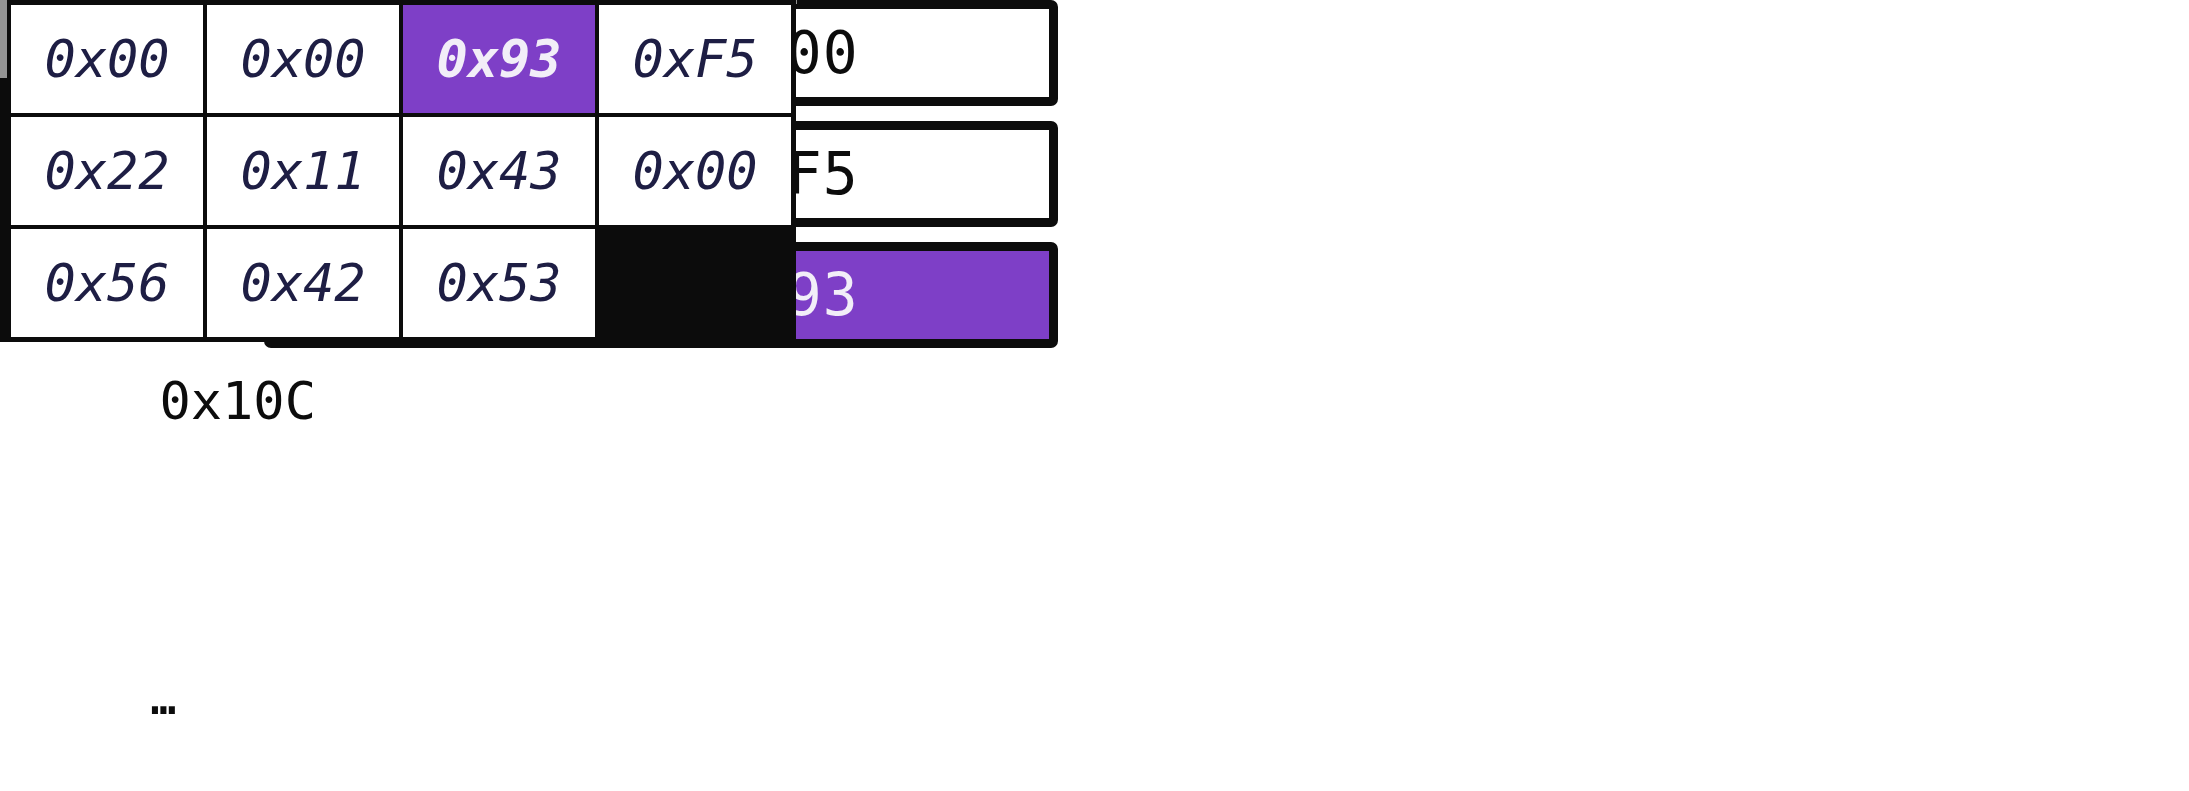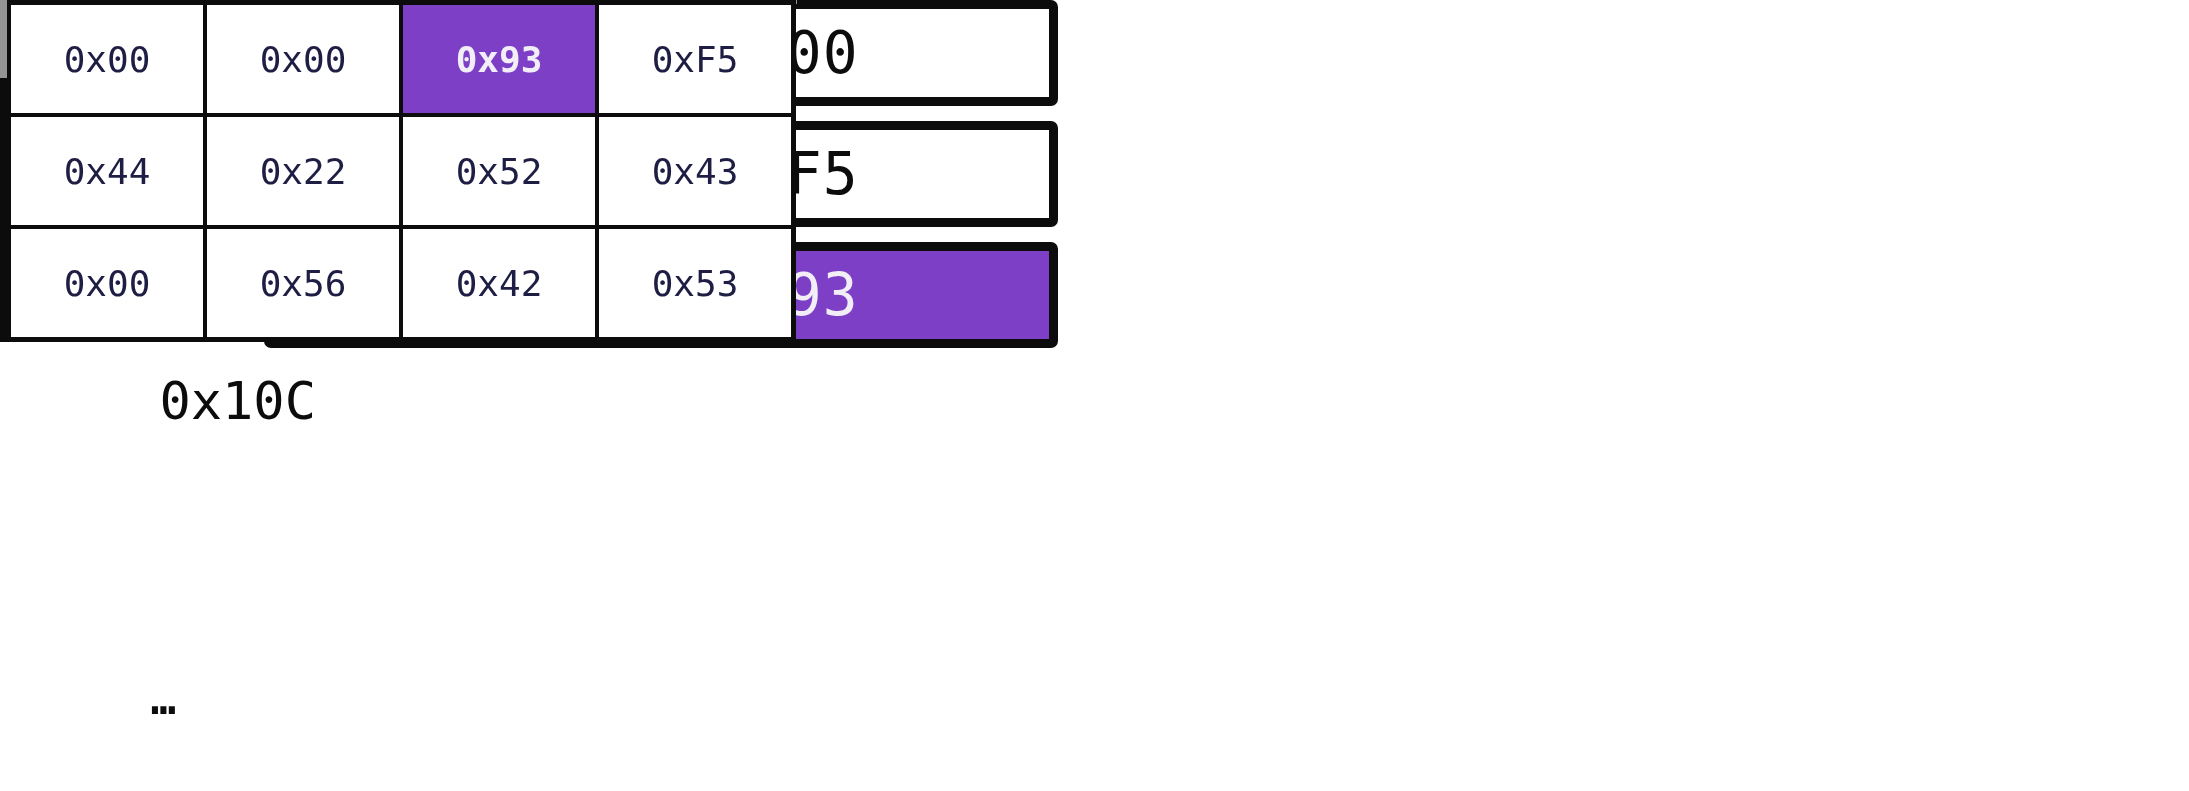--- a/index.html
+++ b/index.html
@@ -82,22 +82,23 @@
     display: grid;
     grid-template-columns: repeat(4, 192px);
     grid-auto-rows: 108px;
     gap: 4px;
     background: var(--ink-black);
     padding: 5px 5px 5px 11px;
   }
   .mem-cell {
     background: #ffffff;
     display: flex; align-items: center; justify-content: center;
-    font-size: 36px;
+    font-size: 52px;
     color: var(--cell-text-navy);
+    font-style: italic;
   }
   .mem-cell.highlight {
     background: var(--highlight-purple);
     color: var(--highlight-text);
     font-weight: bold;
   }
 
   .mem-addresses {
     position: absolute; left: 1000; top: 200;
     width: 316px; height: 458px;
@@ -160,24 +161,23 @@
       <div class="mem-address">0x108</div>
       <div class="mem-address">0x10C</div>
     </div>
 
     <div class="mem-grid">
       <div class="mem-cell">0x00</div>
       <div class="mem-cell">0x00</div>
       <div class="mem-cell highlight">0x93</div>
       <div class="mem-cell">0xF5</div>
 
-      <div class="mem-cell">0x44</div>
       <div class="mem-cell">0x22</div>
+      <div class="mem-cell">0x11</div>
 
-      <div class="mem-cell">0x52</div>
       <div class="mem-cell">0x43</div>
 
       <div class="mem-cell">0x00</div>
       <div class="mem-cell">0x56</div>
       <div class="mem-cell">0x42</div>
       <div class="mem-cell">0x53</div>
     </div>
 
     <div class="gray-bottom-v"></div>
     <div class="mem-ellipsis bottom">…</div>

